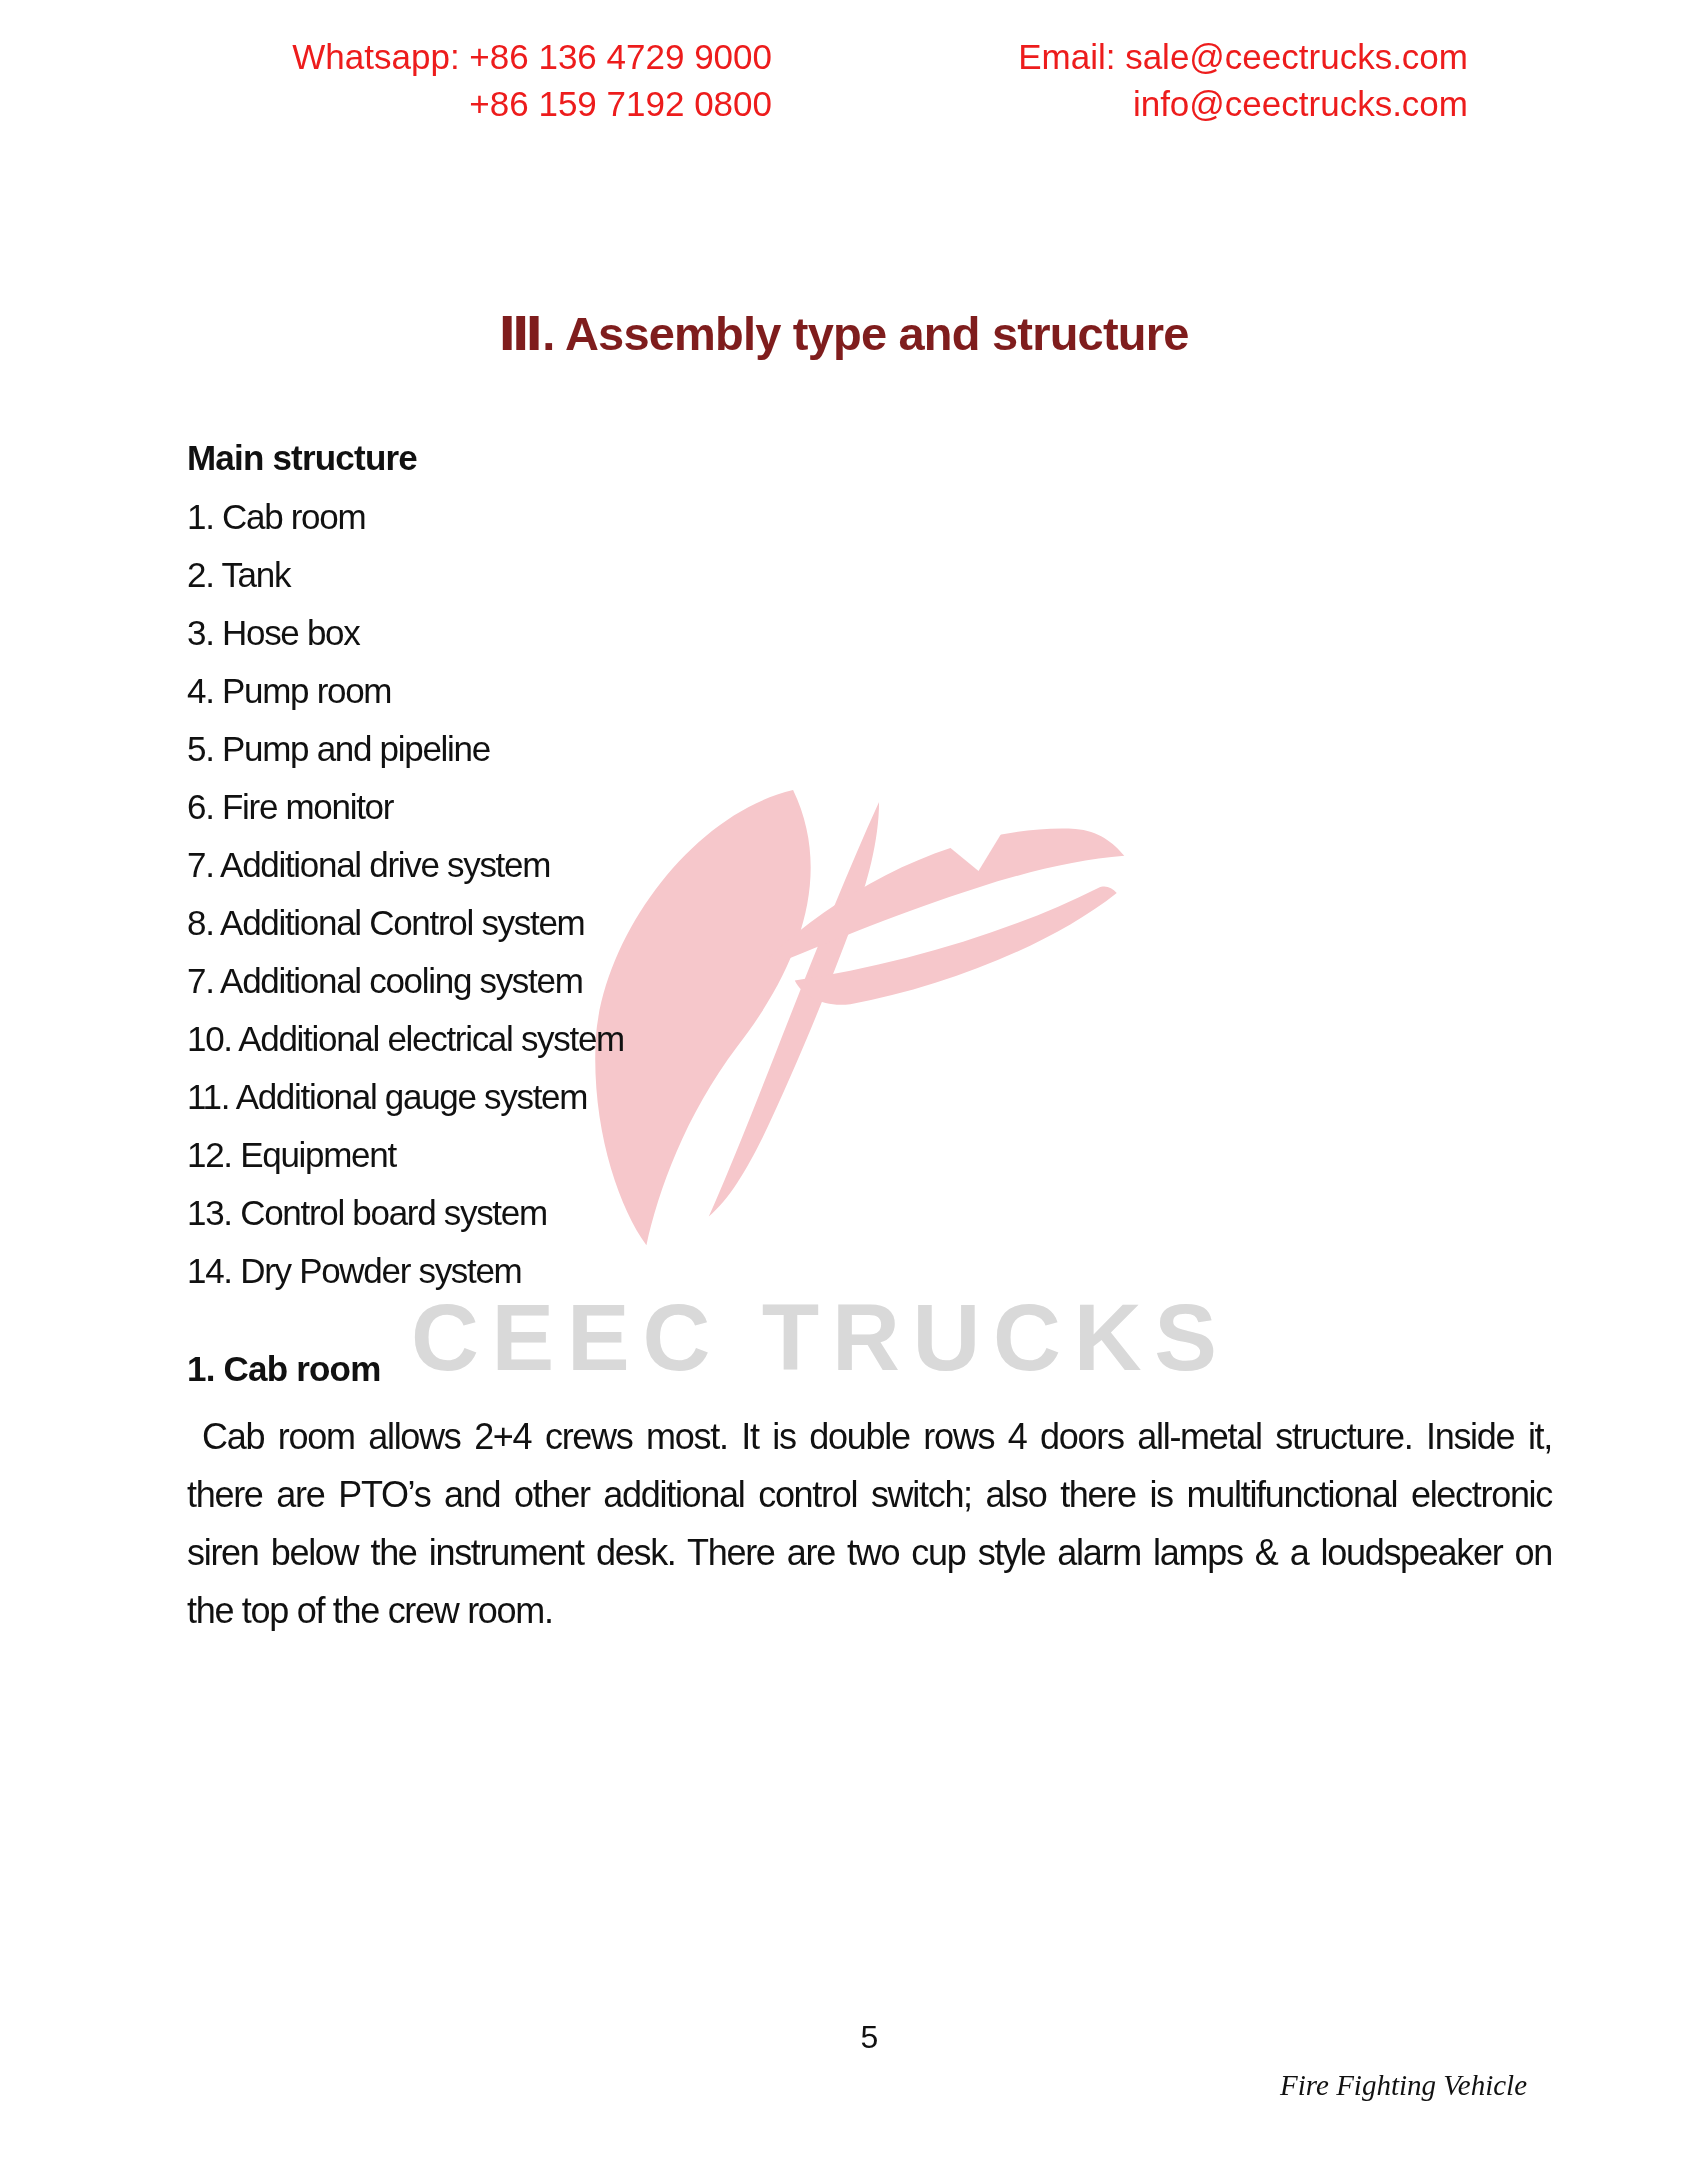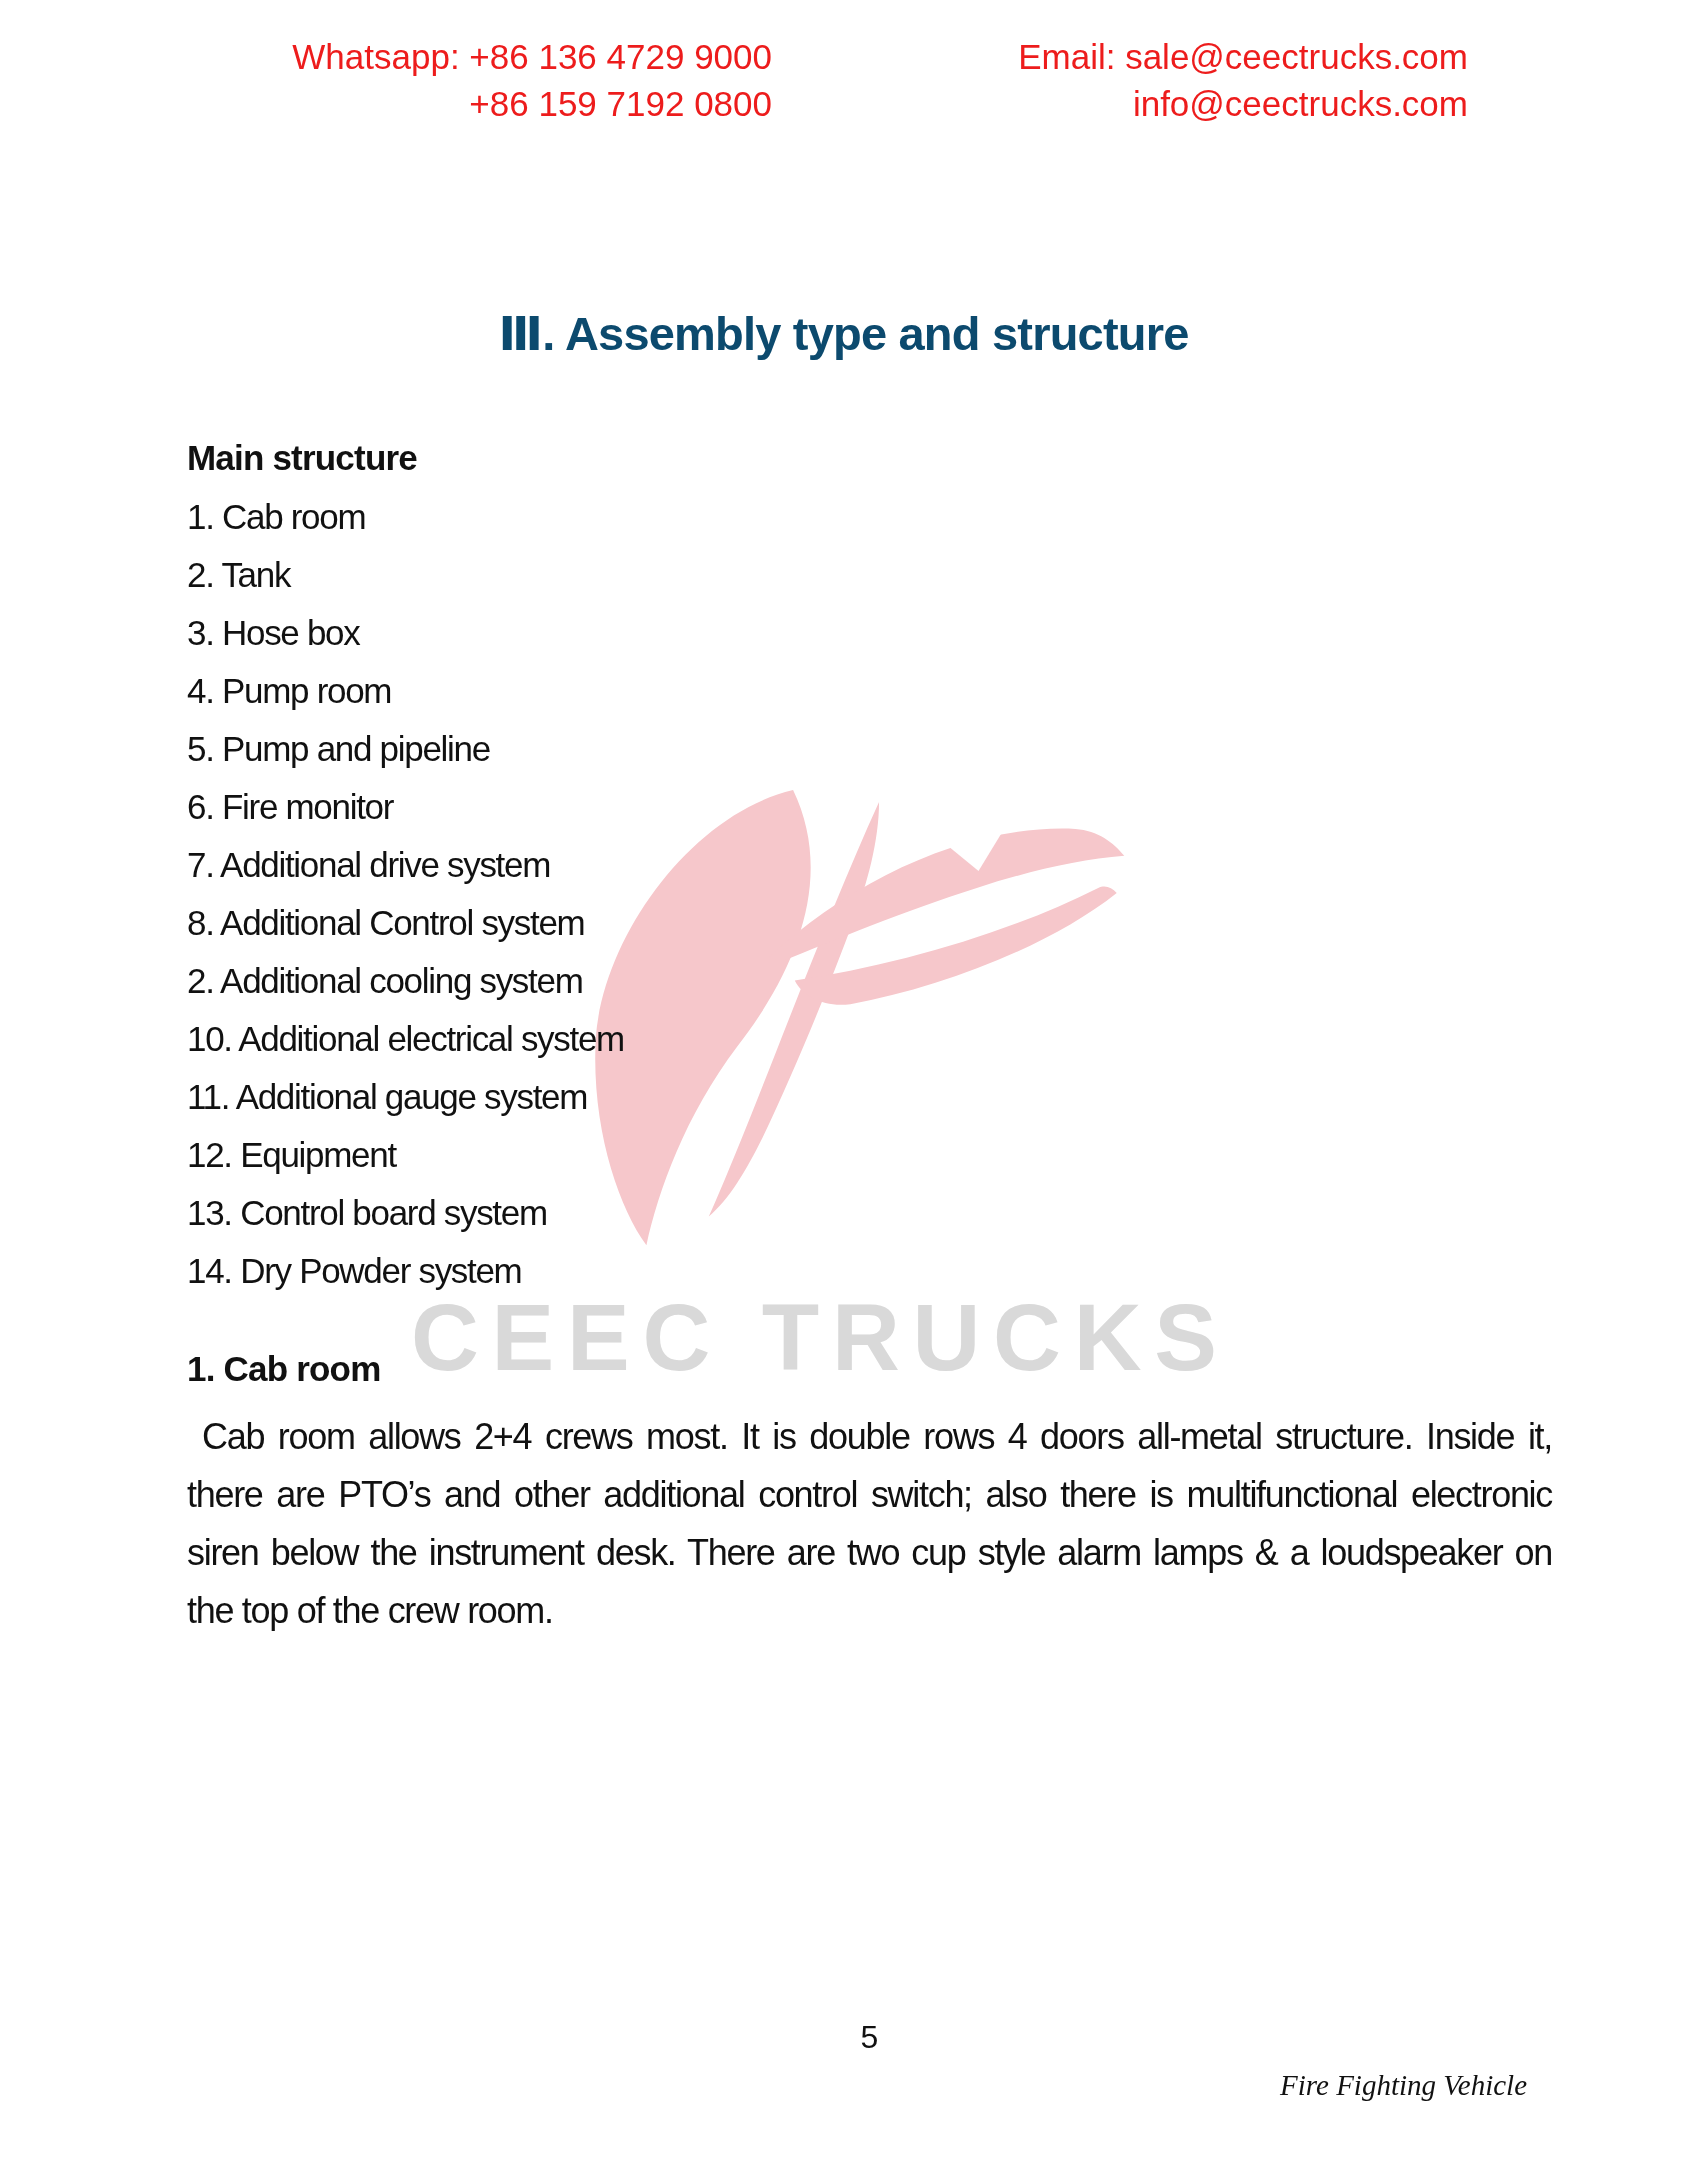--- a/index.html
+++ b/index.html
@@ -16,21 +16,21 @@
     position:absolute;top:33px;
     font-size:35px;line-height:47px;
     text-align:right;white-space:nowrap;
   }
   .hdr-left{left:211px;width:561px;}
   .hdr-right{left:877px;width:591px;}
   
   .title{
     position:absolute;top:307px;left:0;width:1687px;
     text-align:center;font-weight:bold;font-size:47px;line-height:54px;
-    letter-spacing:-0.8px;color:#0c4a6e;
+    letter-spacing:-0.8px;color:#7f1d1d;
   }
   
   .ms-heading{
     position:absolute;top:438px;left:187px;
     font-weight:bold;font-size:35px;line-height:40px;letter-spacing:-0.8px;
   }
   .ms-list{
     position:absolute;top:488px;left:187px;width:759px;
     font-size:35px;line-height:58px;letter-spacing:-1.3px;
   }
@@ -106,21 +106,21 @@
 
   <div class="ms-list front">
     <div>1. Cab room</div>
     <div>2. Tank</div>
     <div>3. Hose box</div>
     <div>4. Pump room</div>
     <div>5. Pump and pipeline</div>
     <div>6. Fire monitor</div>
     <div>7. Additional drive system</div>
     <div>8. Additional Control system</div>
-    <div>2. Additional cooling system</div>
+    <div>7. Additional cooling system</div>
     <div>10. Additional electrical system</div>
     <div>11. Additional gauge system</div>
     <div>12. Equipment</div>
     <div>13. Control board system</div>
     <div>14. Dry Powder system</div>
   </div>
 
   <div class="sec-heading front">1. Cab room</div>
   <div class="sec-body front">Cab room allows 2+4 crews most. It is double rows 4 doors all-metal structure. Inside it, there are PTO’s and other additional control switch; also there is multifunctional electronic siren below the instrument desk. There are two cup style alarm lamps &amp; a loudspeaker on the top of the crew room.</div>
 

